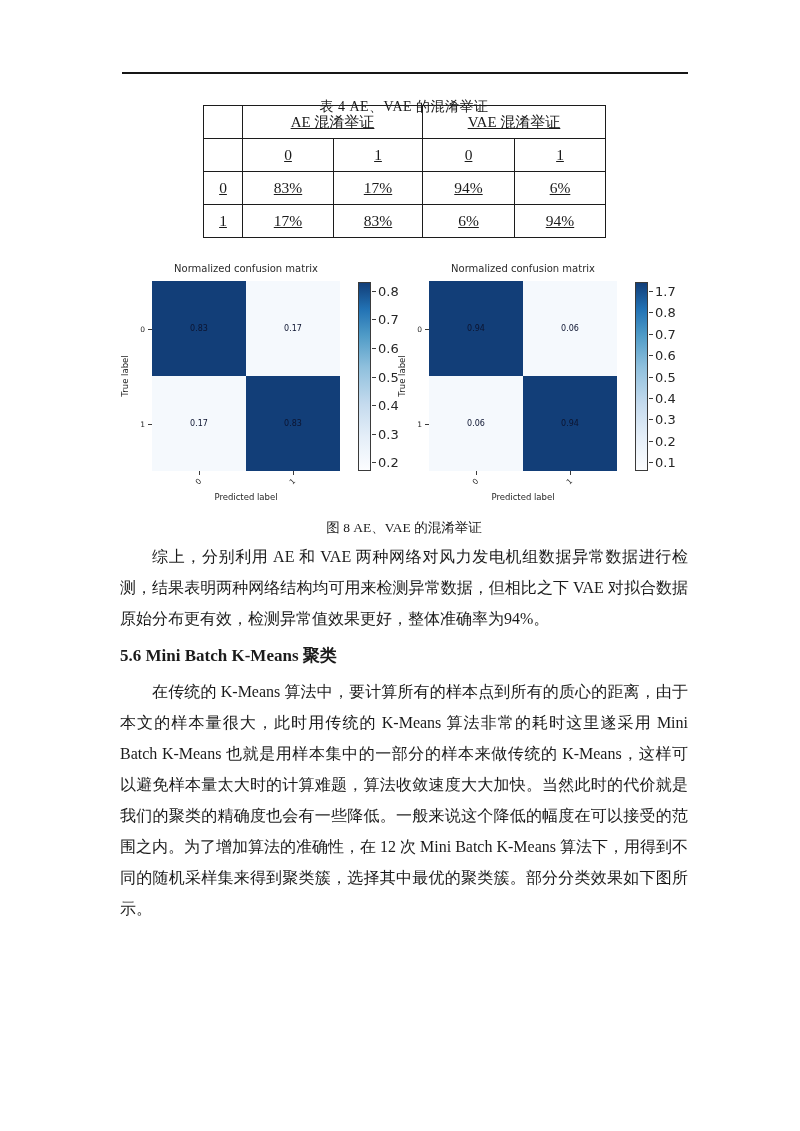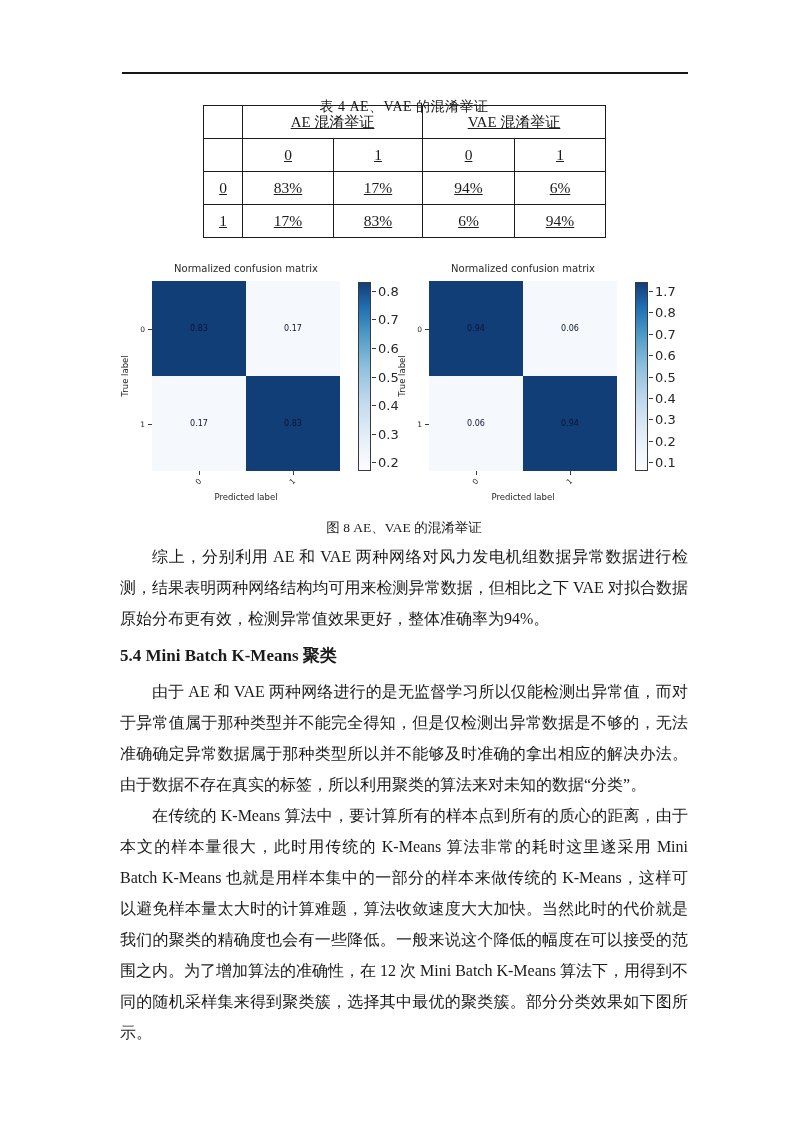--- a/index.html
+++ b/index.html
@@ -176,18 +176,17 @@
         <div class="cm-cbtick" style="top: 51.0682px;">0.8</div>
         <div class="cm-cbtickmark" style="top: 29.5909px;"></div>
         <div class="cm-cbtick" style="top: 29.5909px;">1.7</div>
       </div>
   </div>
 
   <div class="fig-caption">图 8 AE、VAE 的混淆举证</div>
 
   <div class="text-col">
     <p>综上，分别利用 AE 和 VAE 两种网络对风力发电机组数据异常数据进行检测，结果表明两种网络结构均可用来检测异常数据，但相比之下 VAE 对拟合数据原始分布更有效，检测异常值效果更好，整体准确率为94%。</p>
-    <h3 class="sec-heading">5.4 Mini Batch K-Means 聚类</h3>
-    <p>由于 AE 和 VAE 两种网络进行的是无监督学习所以仅能检测出异常值，而对于异常值属于那种类型并不能完全得知，但是仅检测出异常数据是不够的，无法准确确定异常数据属于那种类型所以并不能够及时准确的拿出相应的解决办法。由于数据不存在真实的标签，所以利用聚类的算法来对未知的数据“分类”。</p>
+    <h3 class="sec-heading">5.6 Mini Batch K-Means 聚类</h3>
     <p>在传统的 K-Means 算法中，要计算所有的样本点到所有的质心的距离，由于本文的样本量很大，此时用传统的 K-Means 算法非常的耗时这里遂采用 Mini Batch K-Means 也就是用样本集中的一部分的样本来做传统的 K-Means，这样可以避免样本量太大时的计算难题，算法收敛速度大大加快。当然此时的代价就是我们的聚类的精确度也会有一些降低。一般来说这个降低的幅度在可以接受的范围之内。为了增加算法的准确性，在 12 次 Mini Batch K-Means 算法下，用得到不同的随机采样集来得到聚类簇，选择其中最优的聚类簇。部分分类效果如下图所示。</p>
   </div>
 
 </div>
 
 </body></html>

